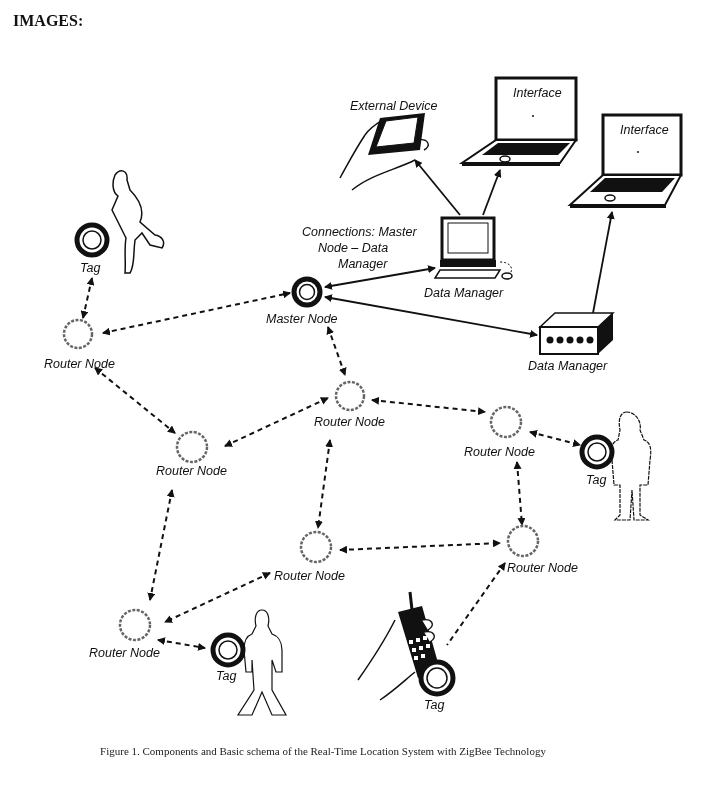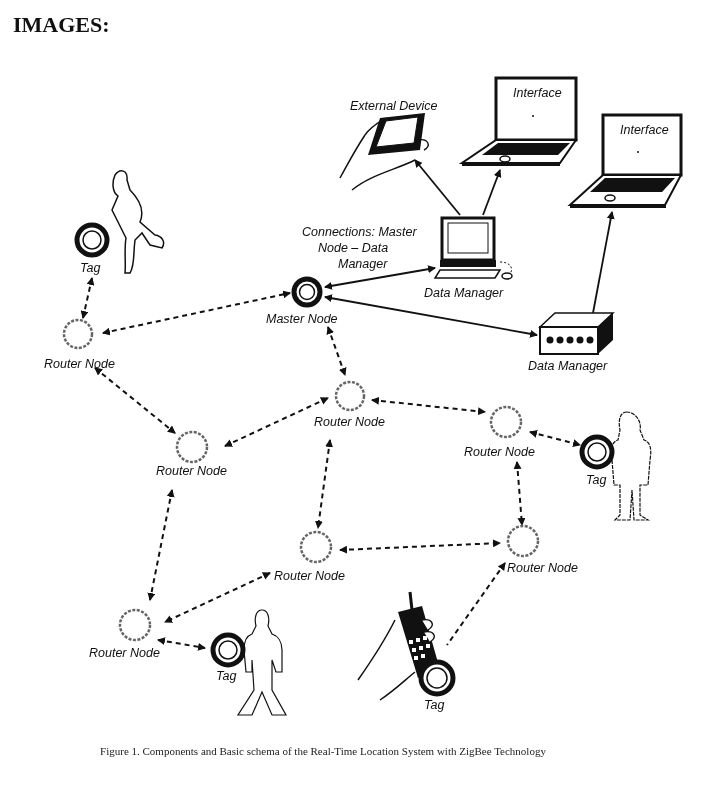--- a/index.html
+++ b/index.html
@@ -1,17 +1,17 @@
 <!DOCTYPE html>
 <html><head>
 <meta charset="utf-8">
 <style>
   html, body { margin: 0; padding: 0; background: #ffffff; }
   body { width: 712px; height: 795px; position: relative; overflow: hidden; font-family: "Liberation Sans", sans-serif; }
-  .heading { position: absolute; left: 13px; top: 12px; font-family: "Liberation Serif", serif; font-weight: bold; font-size: 22px; color: #111; }
+  .heading { position: absolute; left: 13px; top: 12px; font-family: "Liberation Serif", serif; font-weight: bold; font-size: 16px; color: #111; }
   svg.diagram { position: absolute; left: 0; top: 0; }
   .lbl { font-family: "Liberation Sans", sans-serif; font-style: italic; font-size: 12.5px; fill: #111; }
   .caption { position: absolute; left: 0; width: 646px; top: 745px; text-align: center; font-family: "Liberation Serif", serif; font-size: 11px; color: #222; }
 </style>
 </head>
 <body>
 
 <div class="heading">IMAGES:</div>
 
 <svg class="diagram" width="712" height="795" viewBox="0 0 712 795">

